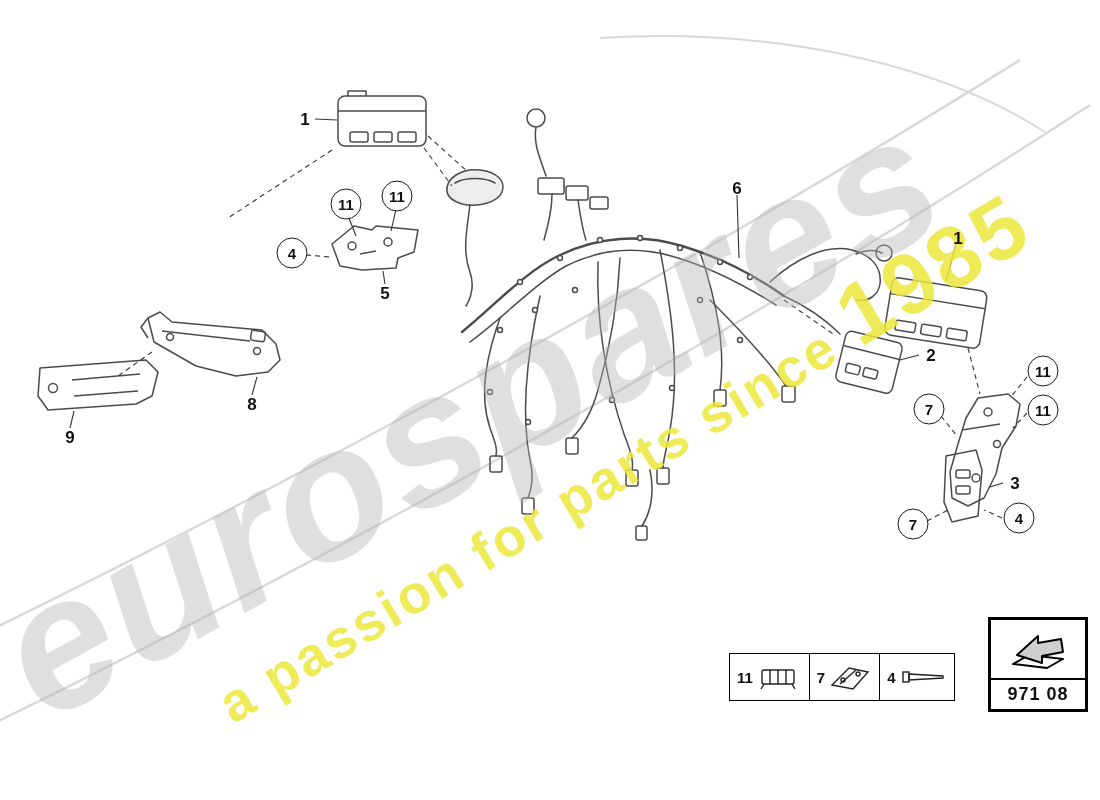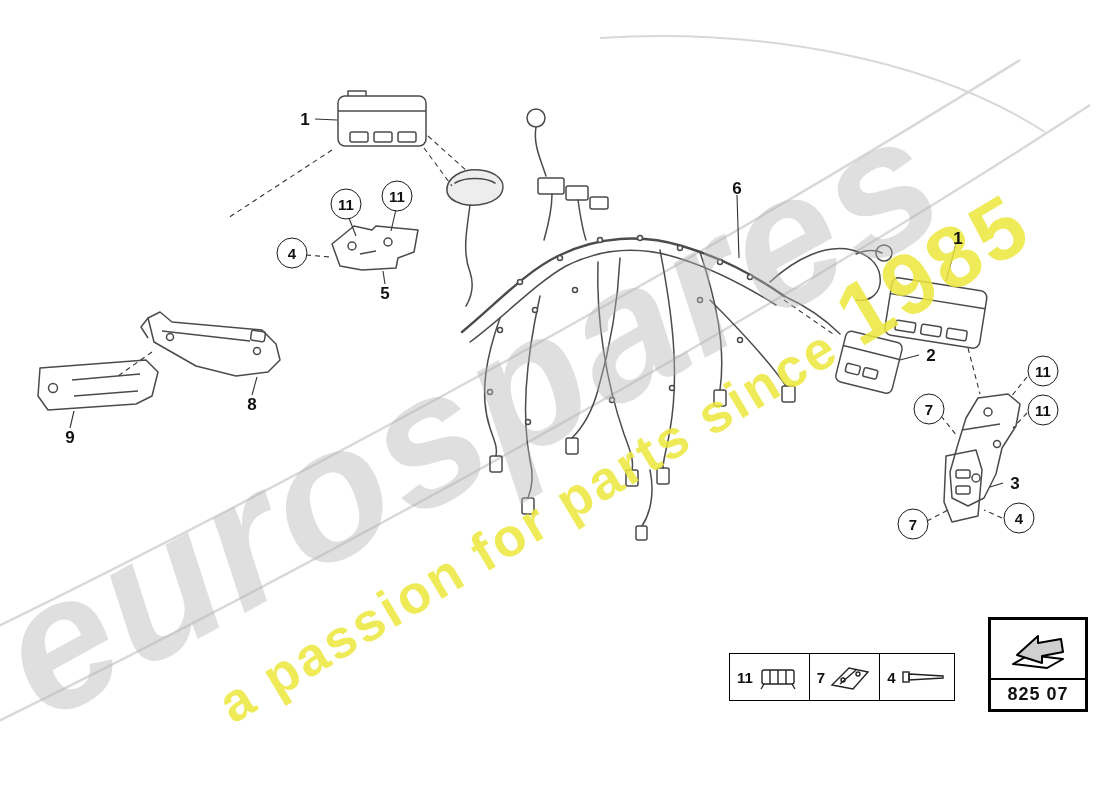--- a/index.html
+++ b/index.html
@@ -258,16 +258,16 @@
     </div>
   </div>
 
   <div class="code-box">
     <div class="icon-area">
       <svg width="74" height="50" viewBox="0 0 74 50">
         <path d="M12,40 L28,31 L62,35 L46,44 Z" fill="#fff" stroke="#000" stroke-width="2" stroke-linejoin="round"></path>
         <path d="M16,31 L37,12 L37,19 L60,15 L62,28 L41,32 L41,39 Z" fill="#cfcfcf" stroke="#000" stroke-width="2" stroke-linejoin="round"></path>
       </svg>
     </div>
-    <div class="code">825 07</div>
+    <div class="code">971 08</div>
   </div>
 
 </div>
 
 </body></html>

